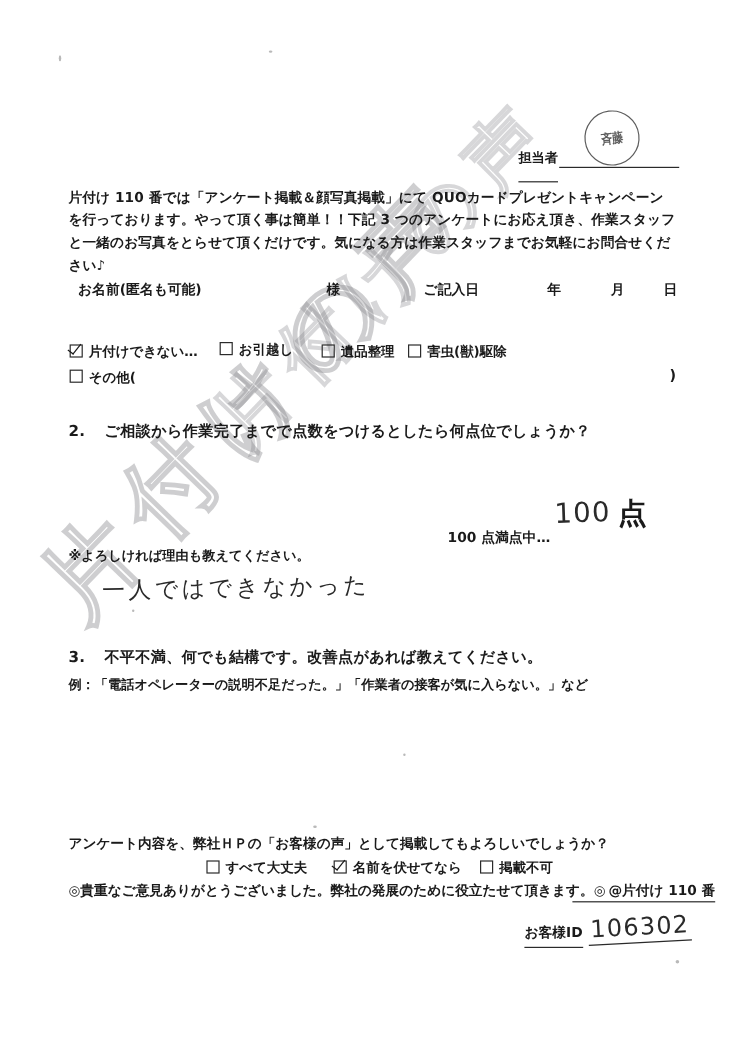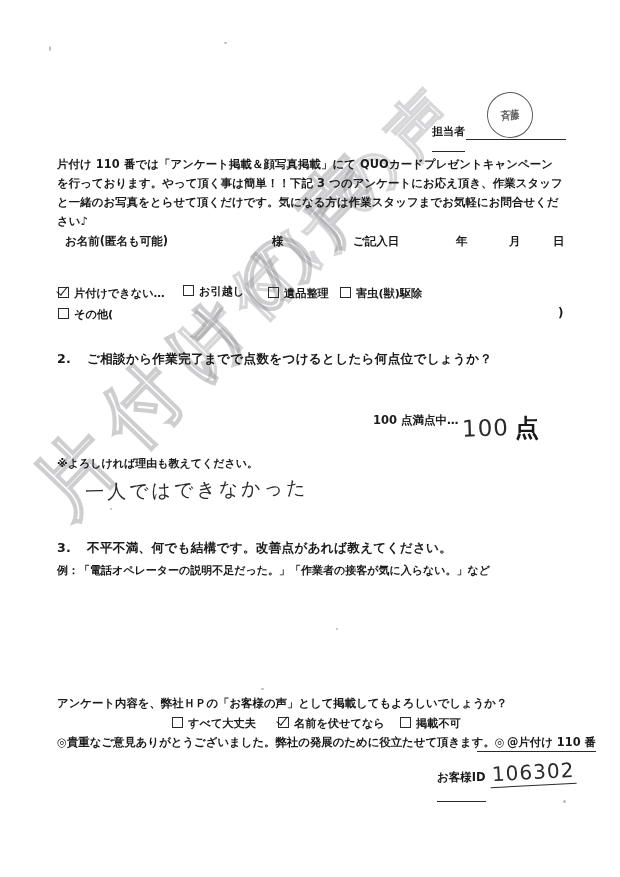--- a/index.html
+++ b/index.html
@@ -202,21 +202,21 @@
     font-size: 11.4px;
     font-weight: 700;
     border-bottom: 1.3px solid #2a2a2a;
     padding-bottom: 1px;
     padding-left: 30px;
   }
   .cust-id-label {
     font-size: 11.5px;
     font-weight: 700;
     border-bottom: 1.3px solid #2a2a2a;
-    padding-bottom: 16px;
+    padding-bottom: 4px;
   }
 
   .paren { font-size: 12px; font-weight: 700; }
 </style>
 </head>
 <body>
 
 <div class="page">
 
   <div class="watermark">
@@ -264,21 +264,21 @@
 
   <div class="ln gothic opt" style="left:58px; top:307px;">
     <span class="cb"></span><span>その他(</span>
   </div>
   <div class="ln gothic paren" style="left:558px; top:306px;">)</div>
 
   <div class="ln gothic q" style="left:57px; top:351px;">
     <span class="qnum">2.</span><span>ご相談から作業完了までで点数をつけるとしたら何点位でしょうか？</span>
   </div>
 
-  <div class="ln gothic score-label" style="left:373px; top:413px;">100 点満点中…</div>
+  <div class="ln gothic score-label" style="left:373px; top:441px;">100 点満点中…</div>
   <div class="ln hand hand-score" style="left:462px; top:415px;">100</div>
   <div class="ln gothic score-unit" style="left:515px; top:412px;">点</div>
 
   <div class="ln gothic note" style="left:57px; top:456px;">※よろしければ理由も教えてください。</div>
   <div class="ln hand hand-reason" style="left:85px; top:477px;">一人ではできなかった</div>
 
   <div class="ln gothic q" style="left:57px; top:540px;">
     <span class="qnum">3.</span><span>不平不満、何でも結構です。改善点があれば教えてください。</span>
   </div>
   <div class="ln gothic note" style="left:57px; top:563px;">例：「電話オペレーターの説明不足だった。」「作業者の接客が気に入らない。」など</div>

